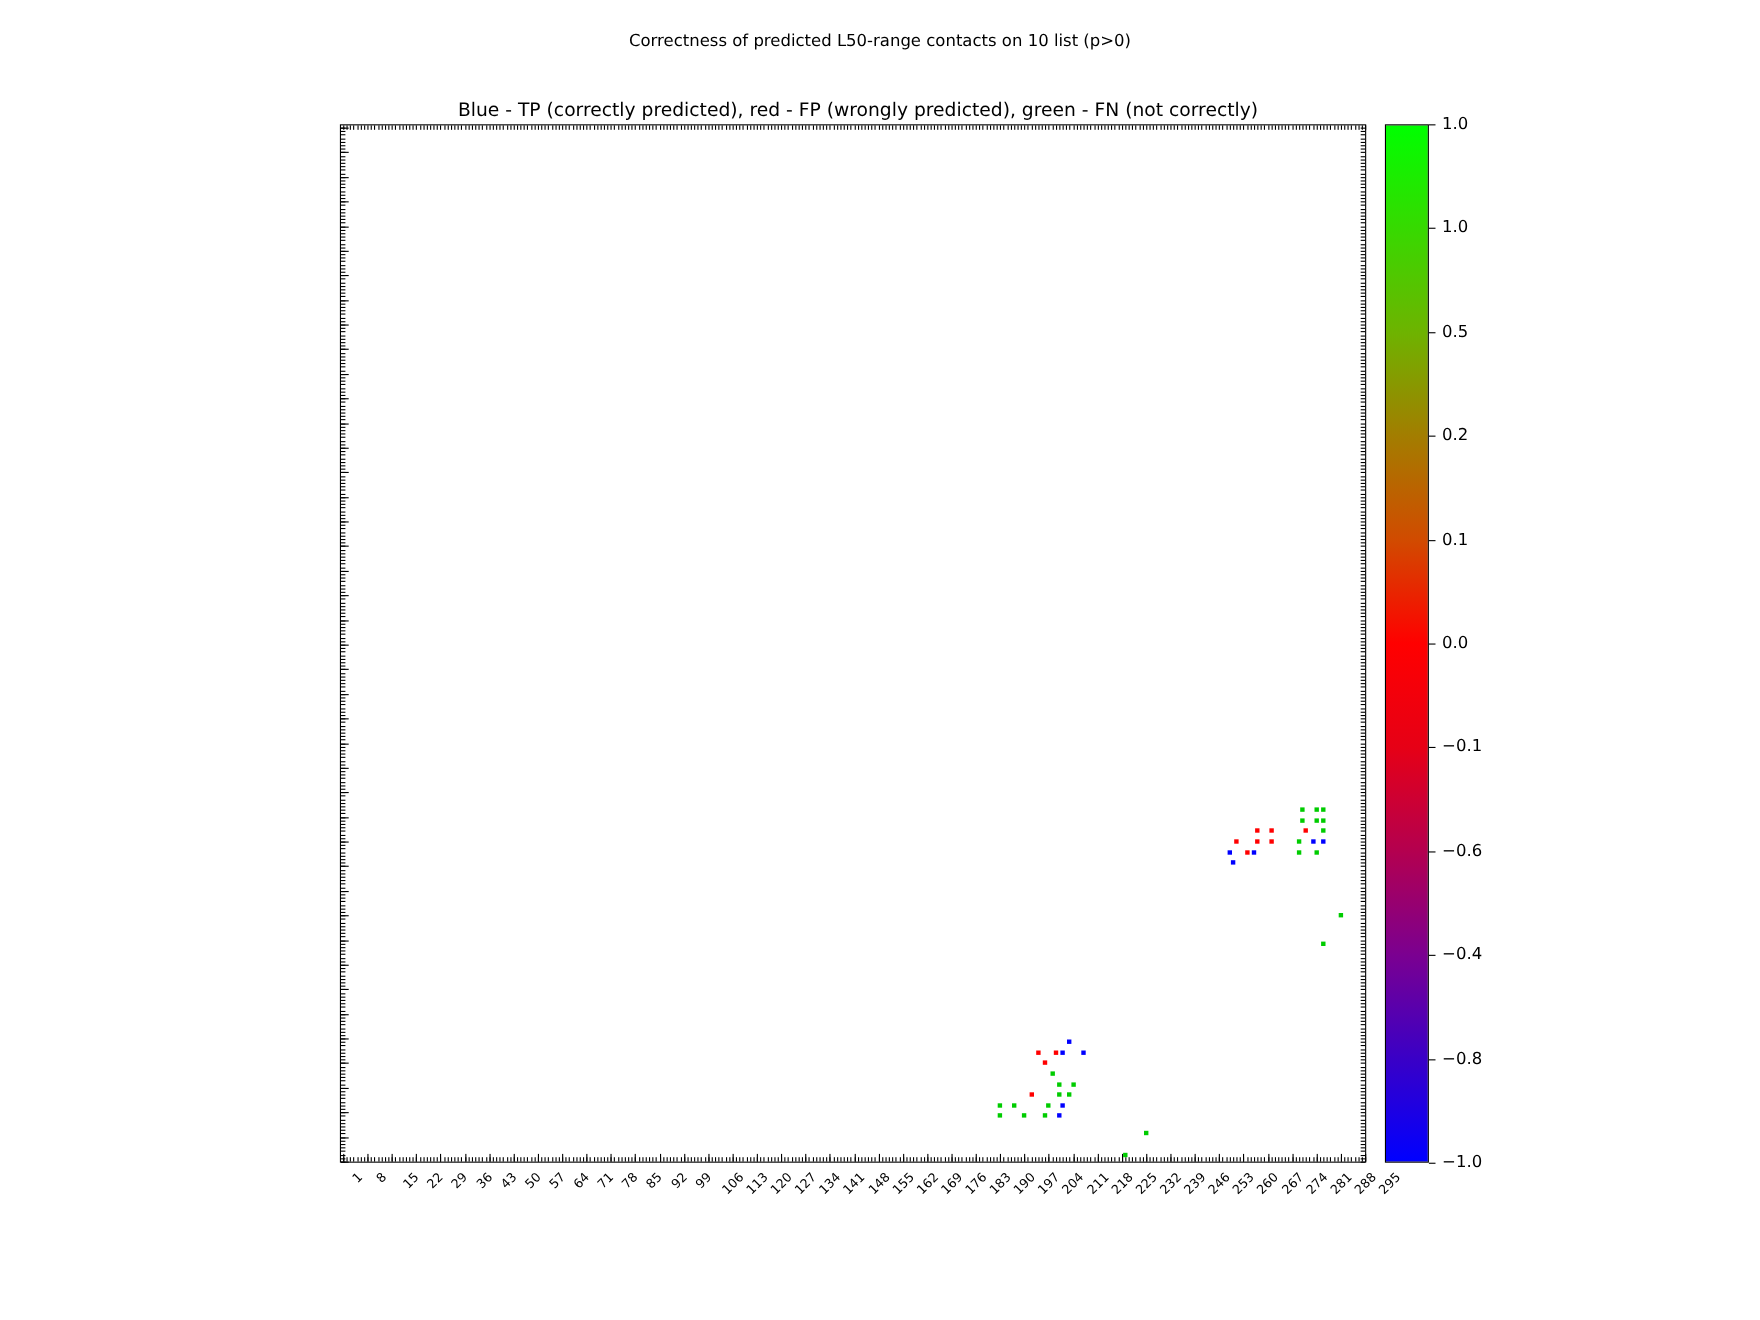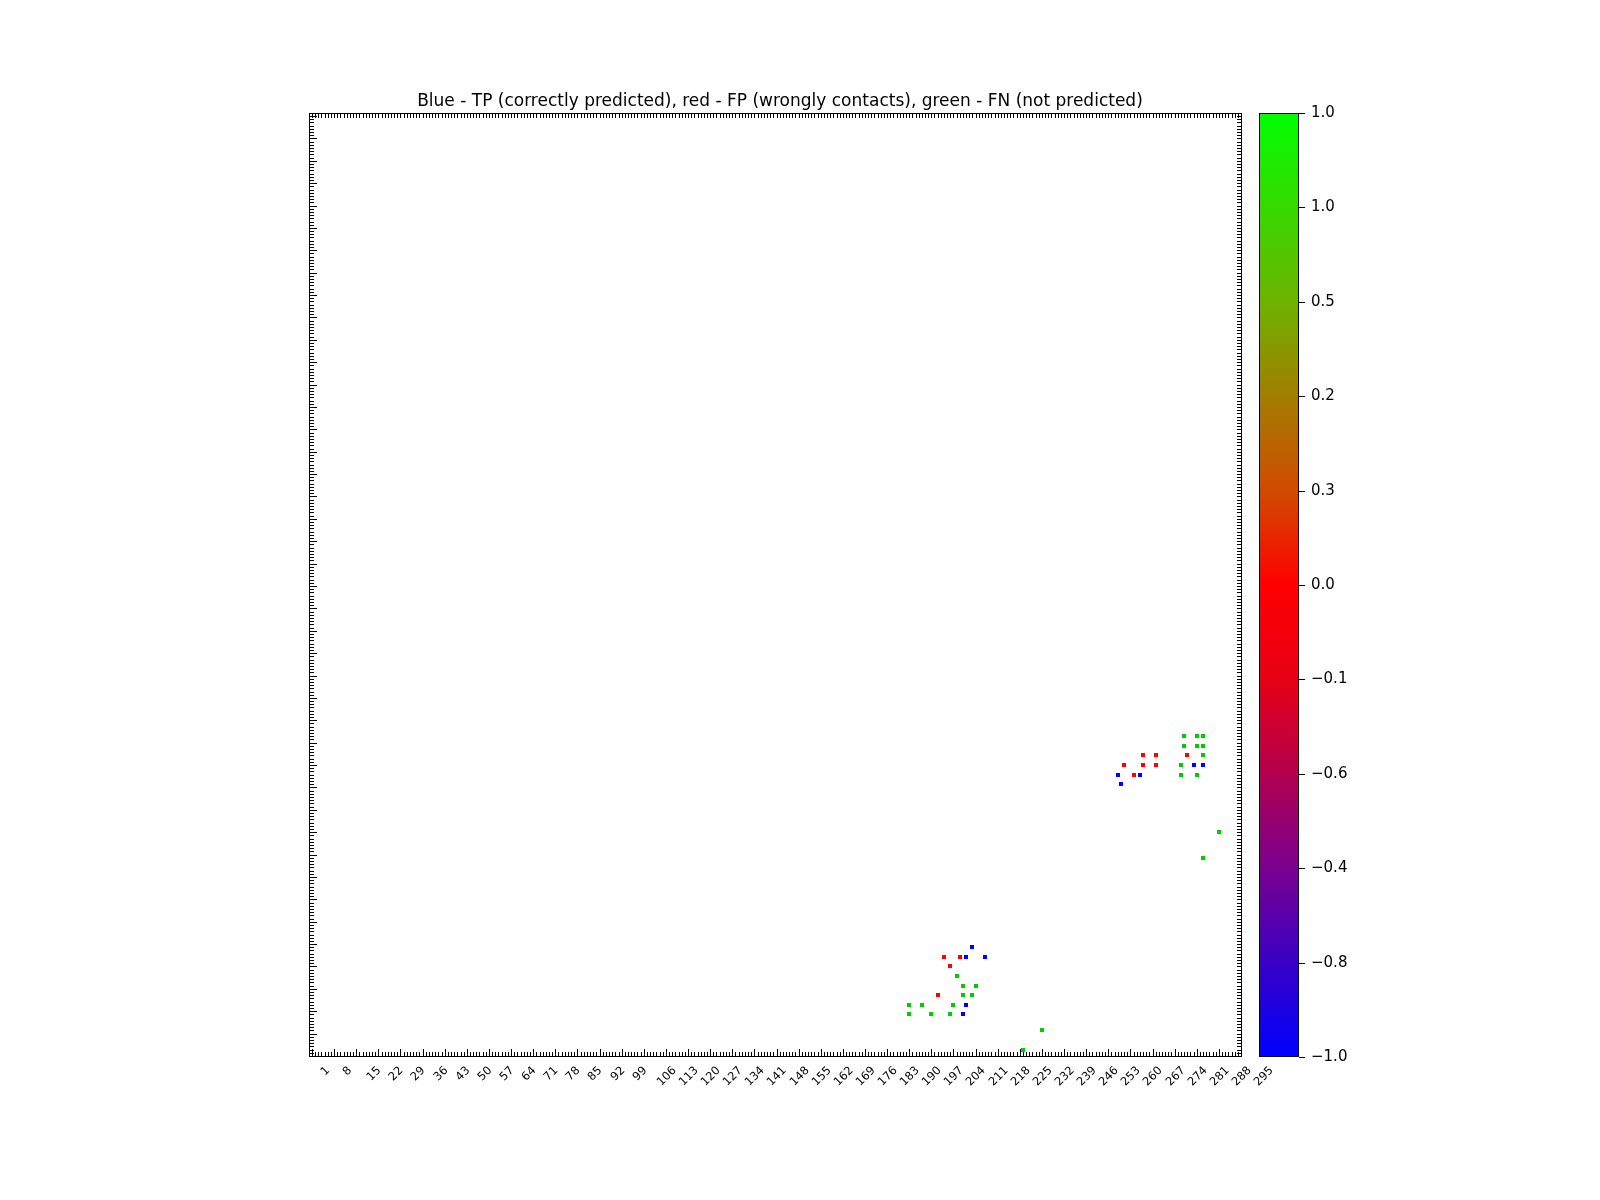--- a/index.html
+++ b/index.html
@@ -130,23 +130,26 @@
     position: absolute;
     left: 1311px;
     font-size: 15px;
     line-height: 15px;
   }
 </style>
 </head>
 <body>
 
 <div class="title-block">
+  <div class="title-line">
+    <span>Correctness of predicted L50-range contacts on 10</span><span class="subtitle-sup"></span><span> list (p&gt;0)</span>
+  </div>
 </div>
 
-<div class="axis-title">Blue - TP (correctly predicted), red - FP (wrongly contacts), green - FN (not predicted)</div>
+<div class="axis-title">Blue - TP (correctly predicted), red - FP (wrongly predicted), green - FN (not correctly)</div>
 
 <div id="plot-area">
     <div class="tick-v" style="left: 2px;"></div>
     <div class="tick-v bottom" style="left: 2px;"></div>
     <div class="tick-h" style="top: 2px;"></div>
     <div class="tick-h right" style="top: 2px;"></div>
     <div class="tick-v" style="left: 5.15986px;"></div>
     <div class="tick-v bottom" style="left: 5.15986px;"></div>
     <div class="tick-h" style="top: 5.19728px;"></div>
     <div class="tick-h right" style="top: 5.19728px;"></div>
@@ -1511,21 +1514,21 @@
     <div class="cb-label" style="top: 954.6px;">−0.8</div>
     <div class="cb-tick" style="top: 868.2px;"></div>
     <div class="cb-label" style="top: 860.2px;">−0.4</div>
     <div class="cb-tick" style="top: 773.8px;"></div>
     <div class="cb-label" style="top: 765.8px;">−0.6</div>
     <div class="cb-tick" style="top: 679.4px;"></div>
     <div class="cb-label" style="top: 671.4px;">−0.1</div>
     <div class="cb-tick" style="top: 585px;"></div>
     <div class="cb-label" style="top: 577px;">0.0</div>
     <div class="cb-tick" style="top: 490.6px;"></div>
-    <div class="cb-label" style="top: 482.6px;">0.3</div>
+    <div class="cb-label" style="top: 482.6px;">0.1</div>
     <div class="cb-tick" style="top: 396.2px;"></div>
     <div class="cb-label" style="top: 388.2px;">0.2</div>
     <div class="cb-tick" style="top: 301.8px;"></div>
     <div class="cb-label" style="top: 293.8px;">0.5</div>
     <div class="cb-tick" style="top: 207.4px;"></div>
     <div class="cb-label" style="top: 199.4px;">1.0</div>
     <div class="cb-tick" style="top: 113px;"></div>
     <div class="cb-label" style="top: 105px;">1.0</div>
   </div>
 

